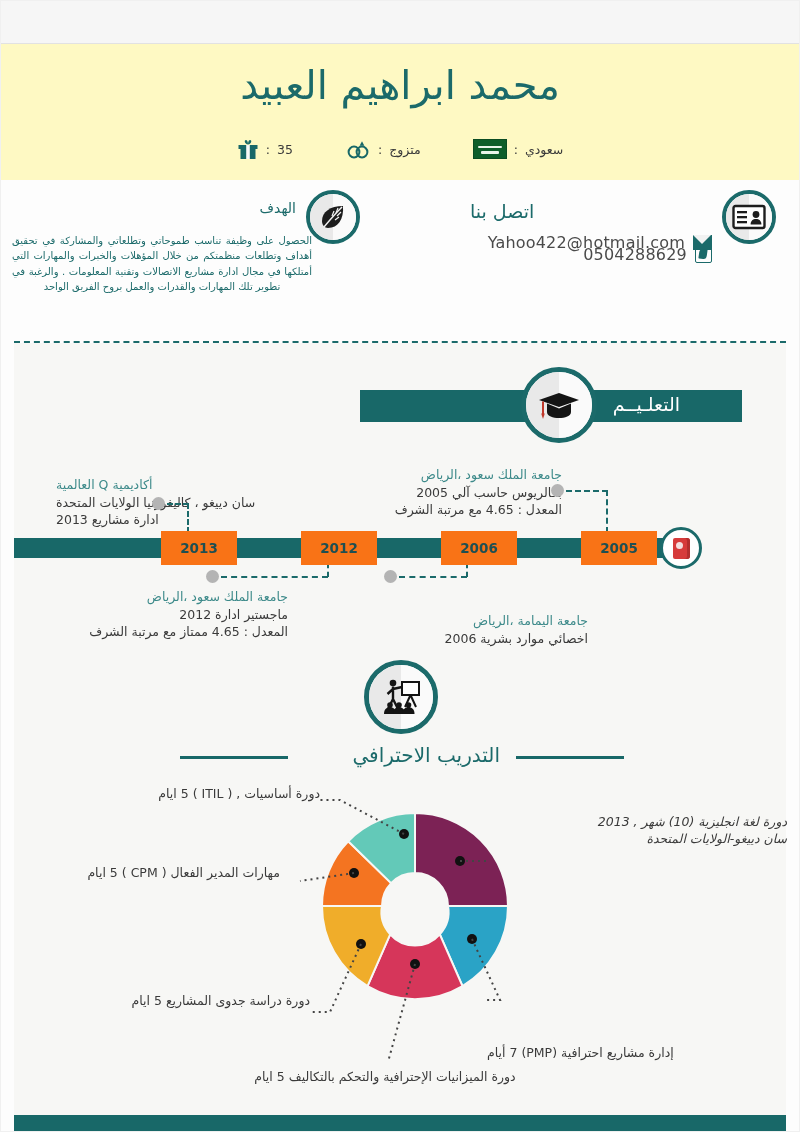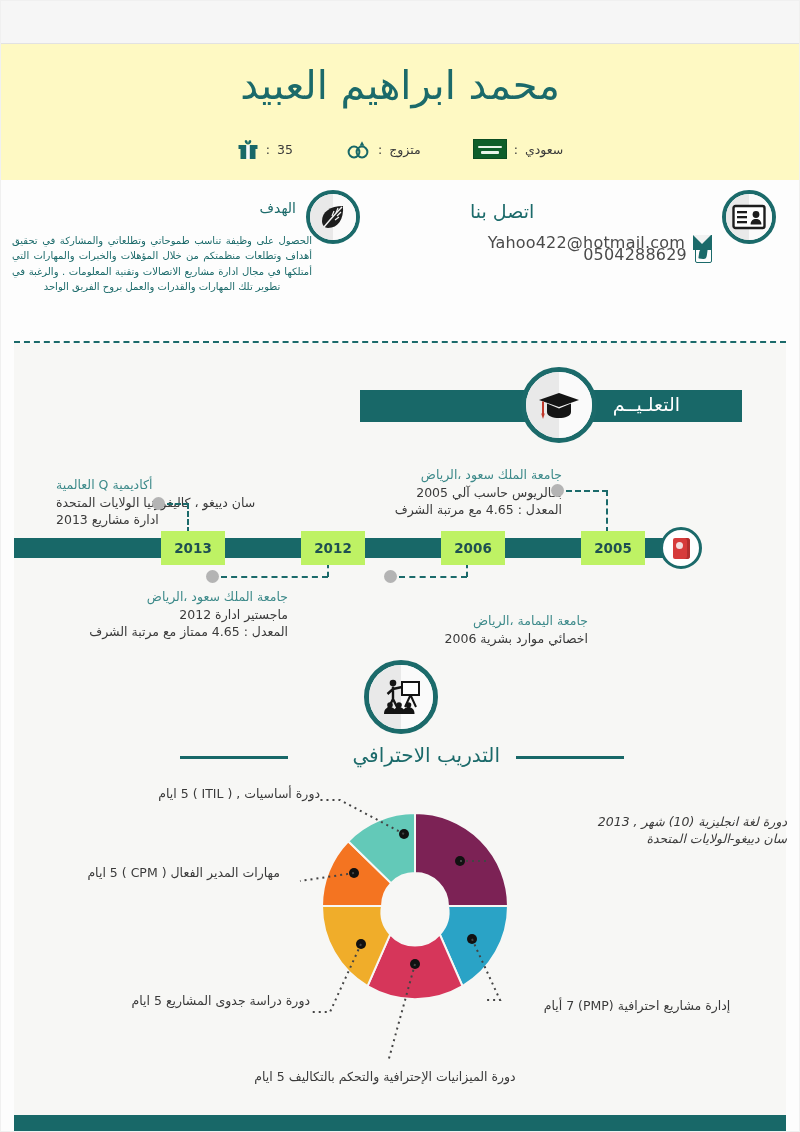--- a/index.html
+++ b/index.html
@@ -243,22 +243,22 @@
     content: "";
     position: absolute;
     left: 3px; top: 4px;
     width: 7px; height: 7px;
     border-radius: 50%;
     background: #f3dede;
   }
 
   .year-box {
     position: absolute;
-    width: 64px; height: 34px;
-    background: #bef264;
+    width: 76px; height: 34px;
+    background: #f97316;
     color: #1e4f52;
     font-size: 13.5px;
     font-weight: bold;
     display: flex; align-items: center; justify-content: center;
     direction: ltr;
   }
   .yb-2013 { top: 531px; left: 161px; }
   .yb-2012 { top: 531px; left: 301px; }
   .yb-2006 { top: 531px; left: 441px; }
   .yb-2005 { top: 531px; left: 581px; }
@@ -318,21 +318,21 @@
 
   
   .dlabel {
     position: absolute;
     direction: rtl;
     font-size: 12.5px;
     line-height: 17px;
     color: #3a3a3a;
   }
   .dl1 { top: 813px; left: 487px; width: 300px; text-align: right; font-style: italic; }
-  .dl2 { top: 997px; left: 487px; width: 300px; text-align: center; }
+  .dl2 { top: 1044px; left: 487px; width: 300px; text-align: left; }
   .dl3 { top: 1068px; left: 215px; width: 340px; text-align: center; }
   .dl4 { top: 992px; left: 20px; width: 290px; text-align: right; }
   .dl5 { top: 864px; left: 20px; width: 260px; text-align: right; }
   .dl6 { top: 785px; left: 95px; width: 225px; text-align: right; }
 
   
   .footer-bar {
     position: absolute;
     bottom: 0; left: 14px;
     width: 772px; height: 17px;

